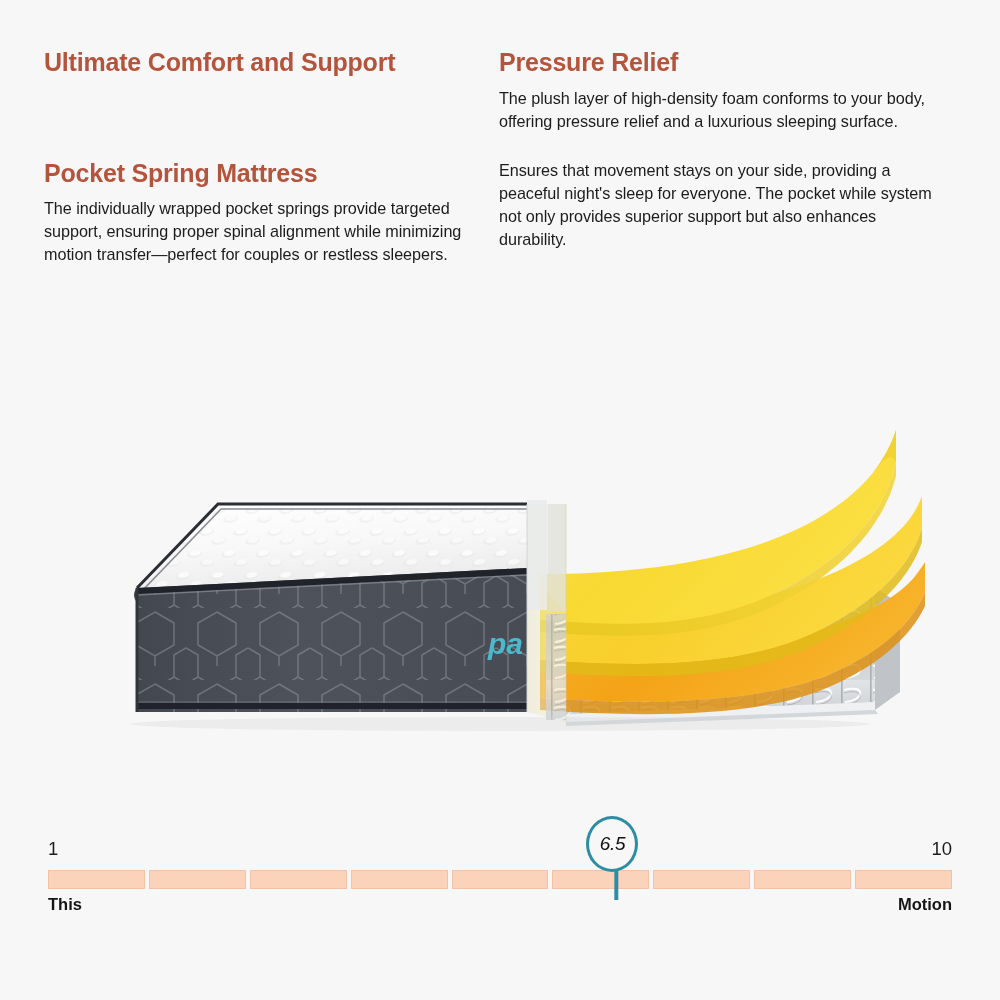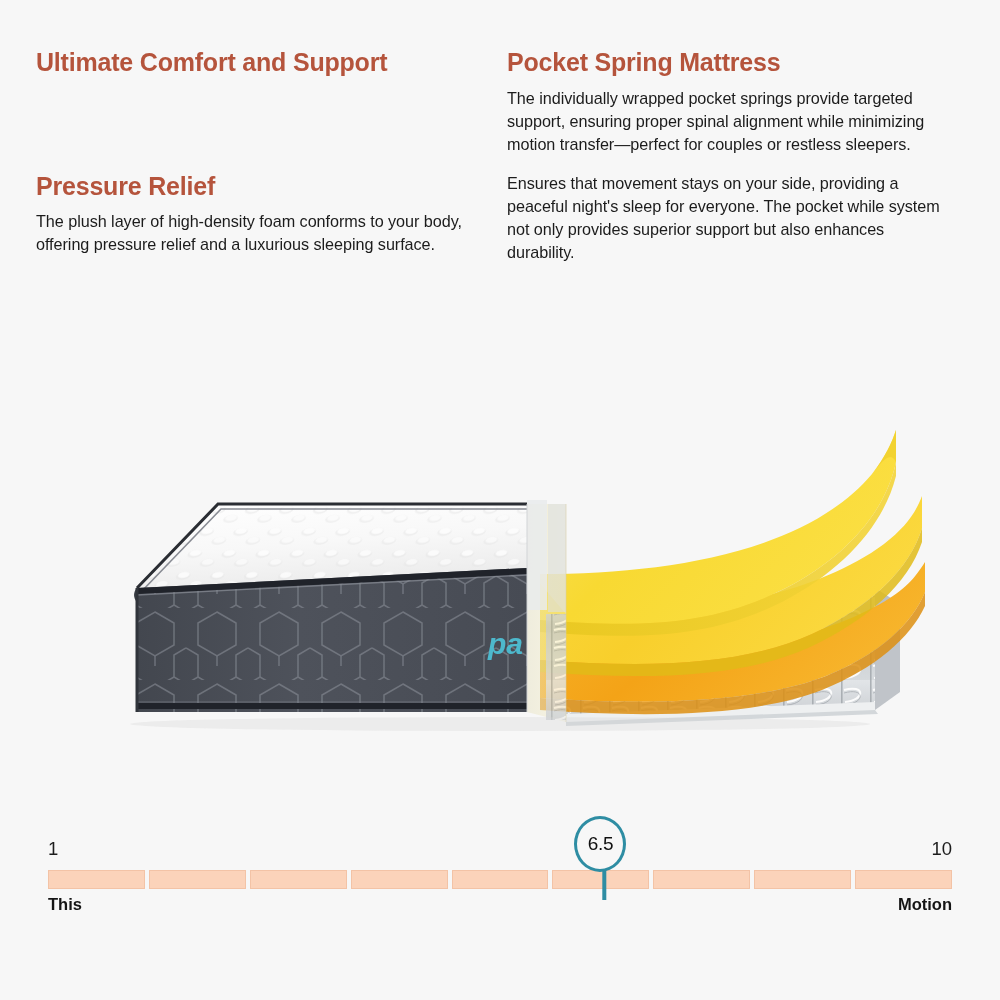--- a/index.html
+++ b/index.html
@@ -8,28 +8,27 @@
     width: 1000px; height: 1000px;
     background: #f7f7f7;
     font-family: "Liberation Sans", sans-serif;
     overflow: hidden;
   }
 
   #page { position: relative; width: 1000px; height: 1000px; background: #f7f7f7; }
 
   
   .features {
-    position: absolute; left: 36px; top: 48px;
+    position: absolute; left: 44px; top: 48px;
     width: 910px;
     display: grid;
     grid-template-columns: 455px 455px;
     grid-template-rows: auto auto;
     column-gap: 0px;
     row-gap: 26px;
-    gap: 16px;
   }
   .feature { width: 440px; }
   .feature h2 {
     color: #b5543c;
     font-size: 25px;
     font-weight: bold;
     letter-spacing: -0.2px;
     line-height: 1.18;
     margin-bottom: 9px;
   }
@@ -65,21 +64,21 @@
     border: 1px solid #f3c3a6;
   }
 
   .scale-endlabel {
     position: absolute; top: 64px;
     font-size: 16.5px; font-weight: bold; color: #151515; line-height: 1;
   }
   .scale-endlabel.left { left: 0px; }
   .scale-endlabel.right { right: 0px; }
 
-  .pin { position: absolute; left: 4px; top: 0; width: 904px; height: 60px; pointer-events: none; }
+  .pin { position: absolute; left: 16px; top: 0; width: 904px; height: 60px; pointer-events: none; font-style: italic; }
   .pin-wrap {
     position: absolute; top: -16px;
     transform: translateX(-50%);
     width: 60px; height: 76px;
   }
   .pin-circle {
     width: 52px; height: 56px;
     border: 3.2px solid #2e8da3;
     border-radius: 50%;
     background: #f7f7f7;
@@ -99,27 +98,27 @@
 
 <div id="page">
 
   <div class="features">
 
     <div class="feature">
       <h2>Ultimate Comfort and Support</h2>
     </div>
 
     <div class="feature">
+      <h2>Pressure Relief</h2>
+      <p>The plush layer of high-density foam conforms to your body, offering pressure relief and a luxurious sleeping surface.</p>
+    </div>
+
+    <div class="feature">
       <h2>Pocket Spring Mattress</h2>
       <p>The individually wrapped pocket springs provide targeted support, ensuring proper spinal alignment while minimizing motion transfer—perfect for couples or restless sleepers.</p>
-    </div>
-
-    <div class="feature">
-      <h2>Pressure Relief</h2>
-      <p>The plush layer of high-density foam conforms to your body, offering pressure relief and a luxurious sleeping surface.</p>
     </div>
 
     <div class="feature">
       <p>Ensures that movement stays on your side, providing a peaceful night's sleep for everyone. The pocket while system not only provides superior support but also enhances durability.</p>
     </div>
 
   </div>
 
   <div class="product">
     <svg width="1000" height="390" viewBox="0 0 1000 390" xmlns="http://www.w3.org/2000/svg">

